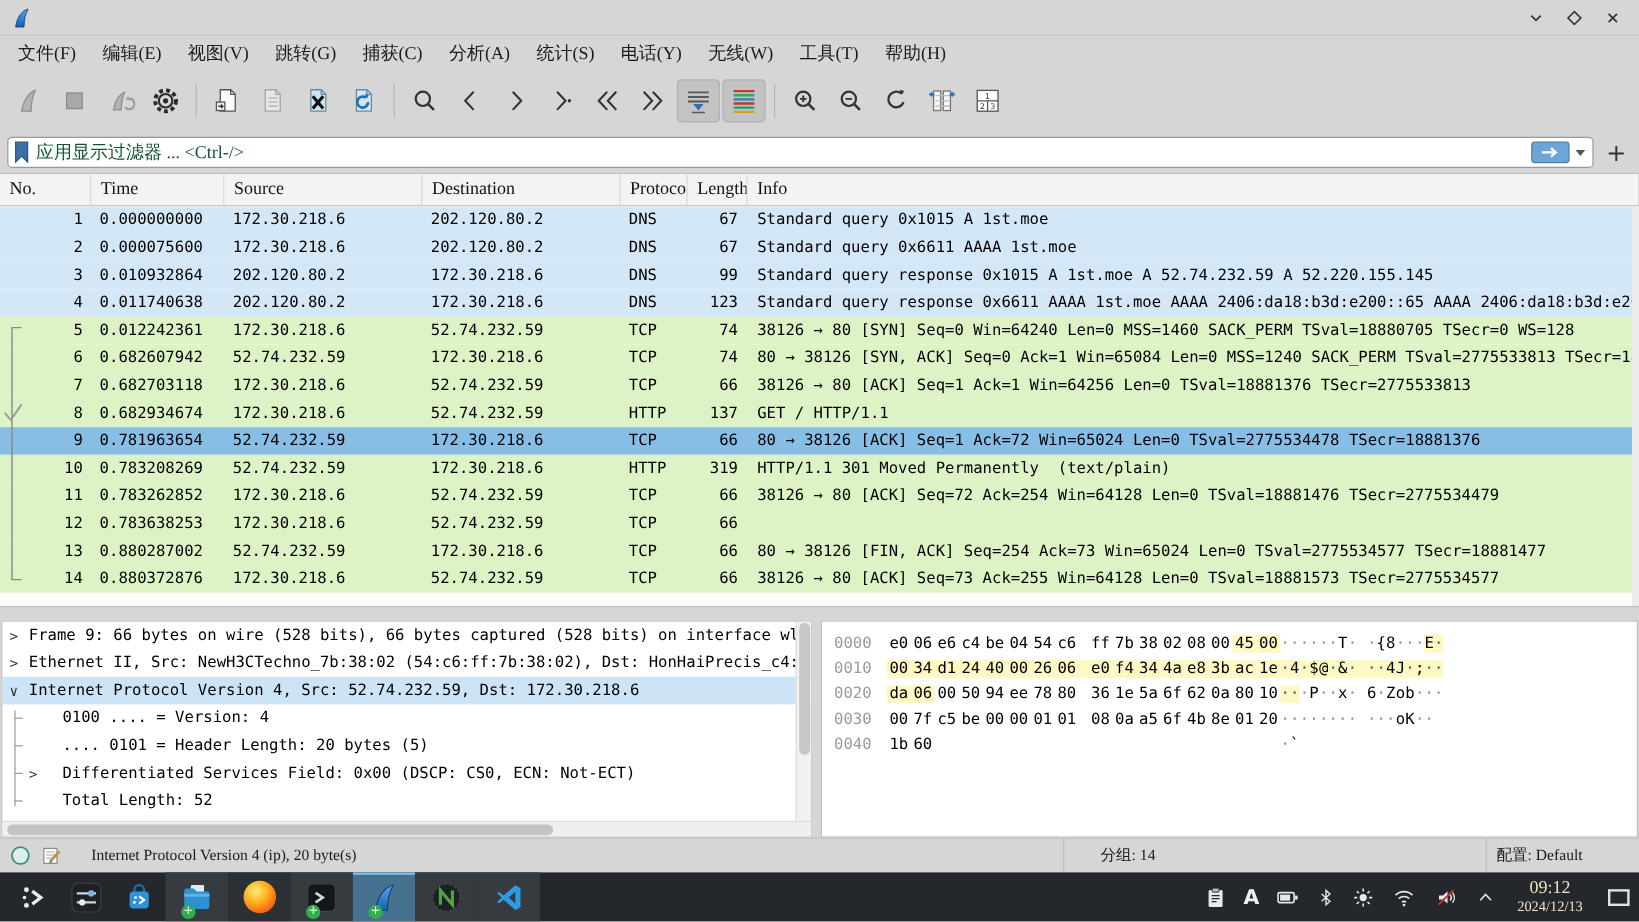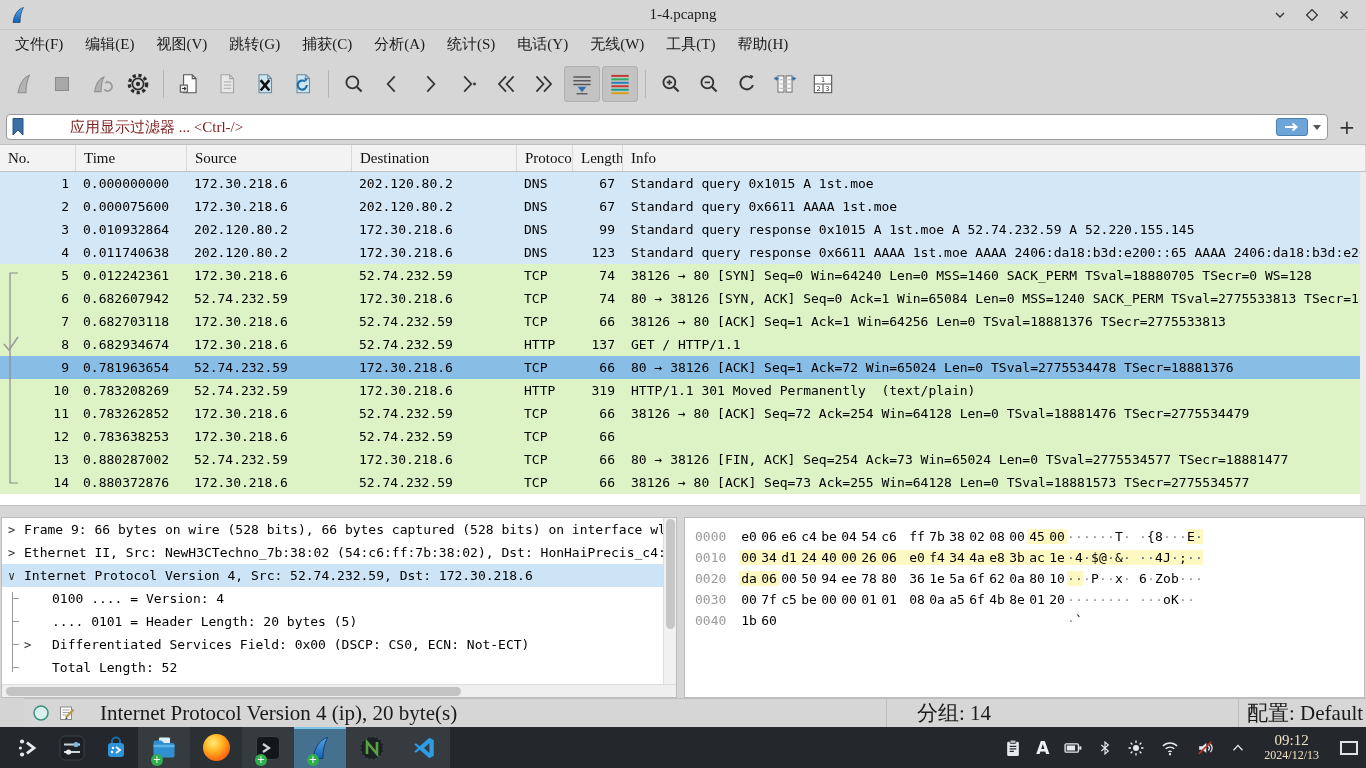--- a/index.html
+++ b/index.html
@@ -19,21 +19,21 @@
 
   
   .toolbar { height:52px; background:#d6d6d6; display:flex; align-items:center; padding-left:6px; gap:2px; }
   .tbtn { width:36px; height:36px; display:flex; align-items:center; justify-content:center; border-radius:4px; }
   .tbtn.pressed { background:#c3c3c3; box-shadow:inset 0 0 0 1px #b0b0b0; }
   .tsep { width:1px; height:28px; background:#b5b5b5; margin:0 5px; }
 
   
   .filterbar { height:34px; background:#d6d6d6; display:flex; align-items:center; padding:0 8px 0 6px; gap:8px; }
   .filter-input { flex:1; height:26px; background:#fff; border:1px solid #999; border-radius:4px; display:flex; align-items:center; padding:0 4px; gap:5px; }
-  .filter-placeholder { flex:1; font-size:15px; color:#7f1d1d; white-space:nowrap; overflow:hidden;margin-left:40px; }
+  .filter-placeholder { flex:1; font-size:15px; color:#14532d; white-space:nowrap; overflow:hidden; }
   .apply-btn { width:32px; height:18px; background:#6ea5d8; border:1px solid #4a7fae; border-radius:3px; display:flex; align-items:center; justify-content:center; }
   .caret-down { width:0; height:0; border-left:4px solid transparent; border-right:4px solid transparent; border-top:5px solid #555; margin-right:2px; }
   .plus-btn { width:22px; height:24px; font-size:20px; color:#333; display:flex; align-items:center; justify-content:center; font-family:"DejaVu Sans", sans-serif; }
 
   
   .pgrid { display:grid; grid-template-columns:76px 111px 165px 165px 56px 50px 1fr; }
   .header-row { height:28px; background:#f3f3f3; border-top:1px solid #bfbfbf; border-bottom:1px solid #bfbfbf; align-items:center; font-size:15px; color:#111; }
   .hcell { padding-left:8px; height:100%; display:flex; align-items:center; border-right:1px solid #d9d9d9; overflow:hidden; white-space:nowrap; }
   .packet-list { position:relative; height:333px; background:#fff; overflow:hidden; }
   .prow { height:23px; align-items:center; font-family:"DejaVu Sans Mono", monospace; font-size:13px; color:#000; white-space:pre; overflow:hidden; }
@@ -69,21 +69,21 @@
   .hbyte { display:inline-block; width:20px; text-align:center; }
   .hbyte.gap { width:28px; padding-left:8px; }
   .hl { background:#fef9c3; }
   .asciiwrap { }
   .achar { display:inline-block; width:8px; text-align:center; }
   .achar.gap { width:16px; padding-left:8px; }
   .achar.dot { color:#8f8f8f; }
   .achar.dot.hl { color:#3d5a74; }
 
   
-  .statusbar { height:29px; background:#d6d6d6; border-top:1px solid #bdbdbd; display:flex; align-items:center; font-size:21px; color:#1a1a1a;margin-left:24px; }
+  .statusbar { height:29px; background:#d6d6d6; border-top:1px solid #bdbdbd; display:flex; align-items:center; font-size:13px; color:#1a1a1a; }
   .status-left { flex:1; display:flex; align-items:center; gap:8px; padding-left:8px; }
   .status-mid { width:352px; height:100%; display:flex; align-items:center; padding-left:30px; border-left:1px solid #bdbdbd; }
   .status-right { width:128px; height:100%; display:flex; align-items:center; padding-left:8px; border-left:1px solid #bdbdbd; }
   .status-text { padding-left:16px; }
 
   
   .taskbar { height:41px; background:#24282c; display:flex; align-items:center; padding:0 8px 0 6px; }
   .tk { width:44px; height:41px; display:flex; align-items:center; justify-content:center; position:relative; }
   .tk.tile { background:#363b3f; width:52px; }
   .tk.tile.dark { background:#2b3034; }
@@ -103,21 +103,20 @@
 <div class="titlebar">
   <svg class="appicon" width="20" height="20" viewBox="0 0 24 24">
     <defs>
         <linearGradient id="fing" x1="0" y1="0" x2="0" y2="1">
           <stop offset="0" stop-color="#54a8e8"></stop>
           <stop offset="1" stop-color="#1460b0"></stop>
         </linearGradient>
       </defs>
     <path d="M6 21 C7.5 10 13 4.5 18.5 3 C15.5 8.5 14.5 14 14.5 21 Z" fill="url(#fing)" stroke="#0d3d74" stroke-width="0.8"></path>
   </svg>
-  <div class="title">1-4.pcapng</div>
   <div class="winctl">
     <div class="winbtn">
         <svg width="14" height="14" viewBox="0 0 14 14">
           <path d="M3 5 L7 9 L11 5" fill="none" stroke="#333" stroke-width="1.4"></path>
         </svg>
       </div>
     <div class="winbtn">
         <svg width="14" height="14" viewBox="0 0 14 14">
           <rect x="3.2" y="3.2" width="7.6" height="7.6" transform="rotate(45 7 7)" fill="none" stroke="#333" stroke-width="1.3"></rect>
         </svg>

